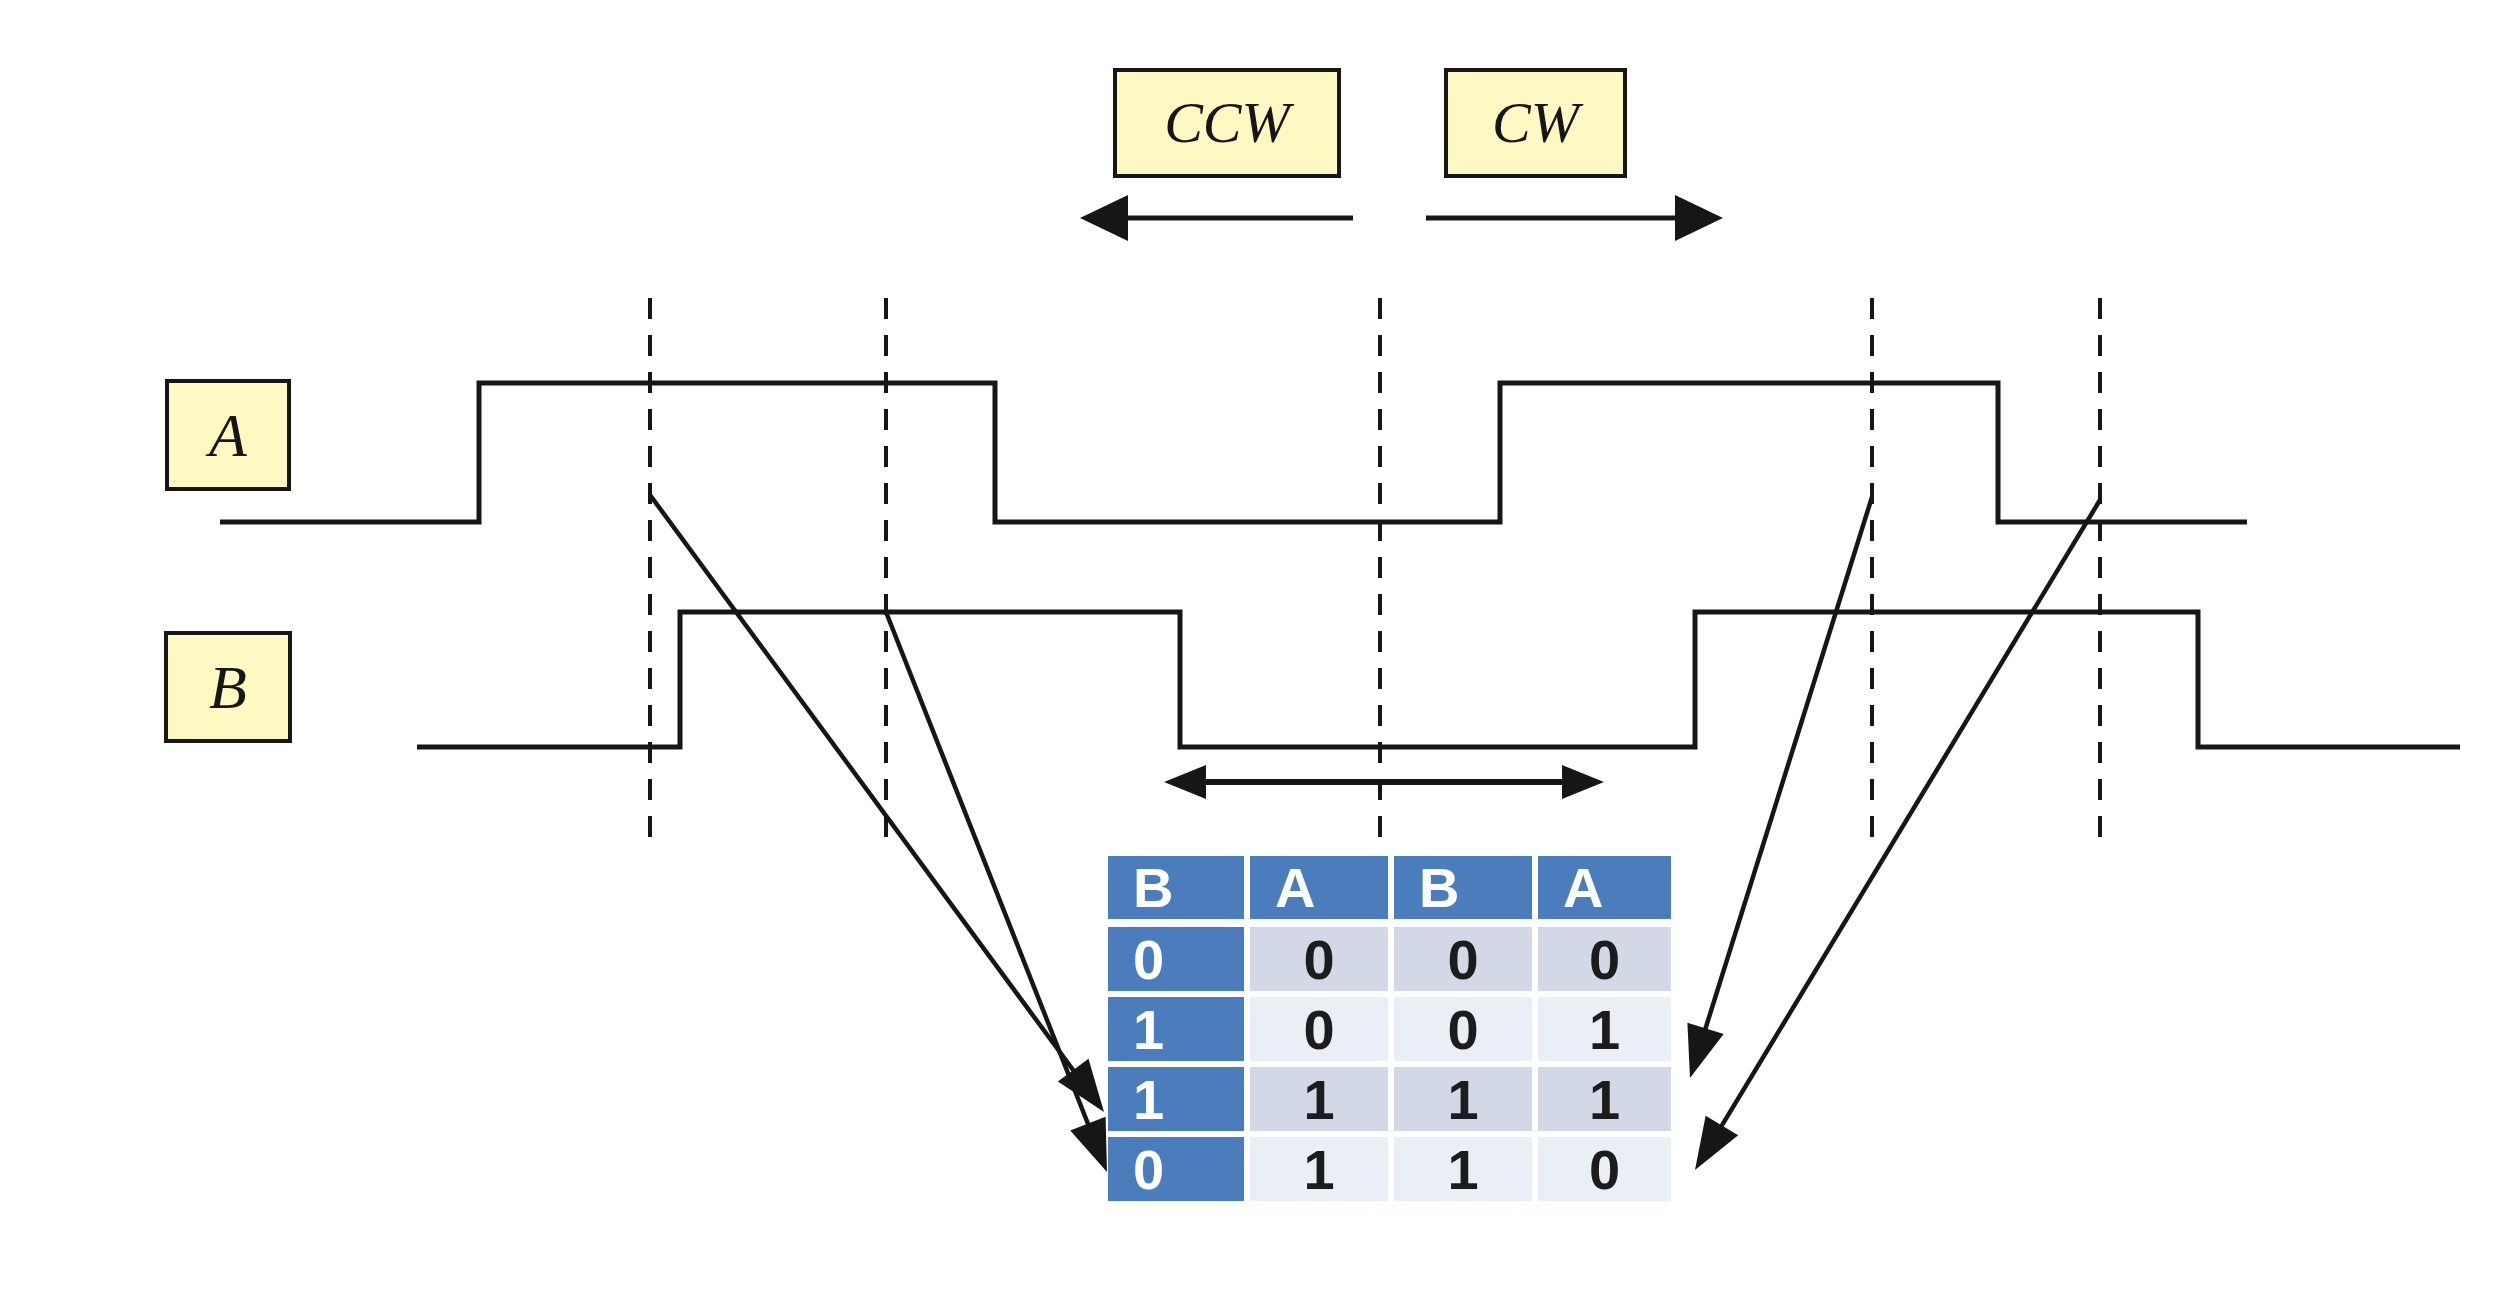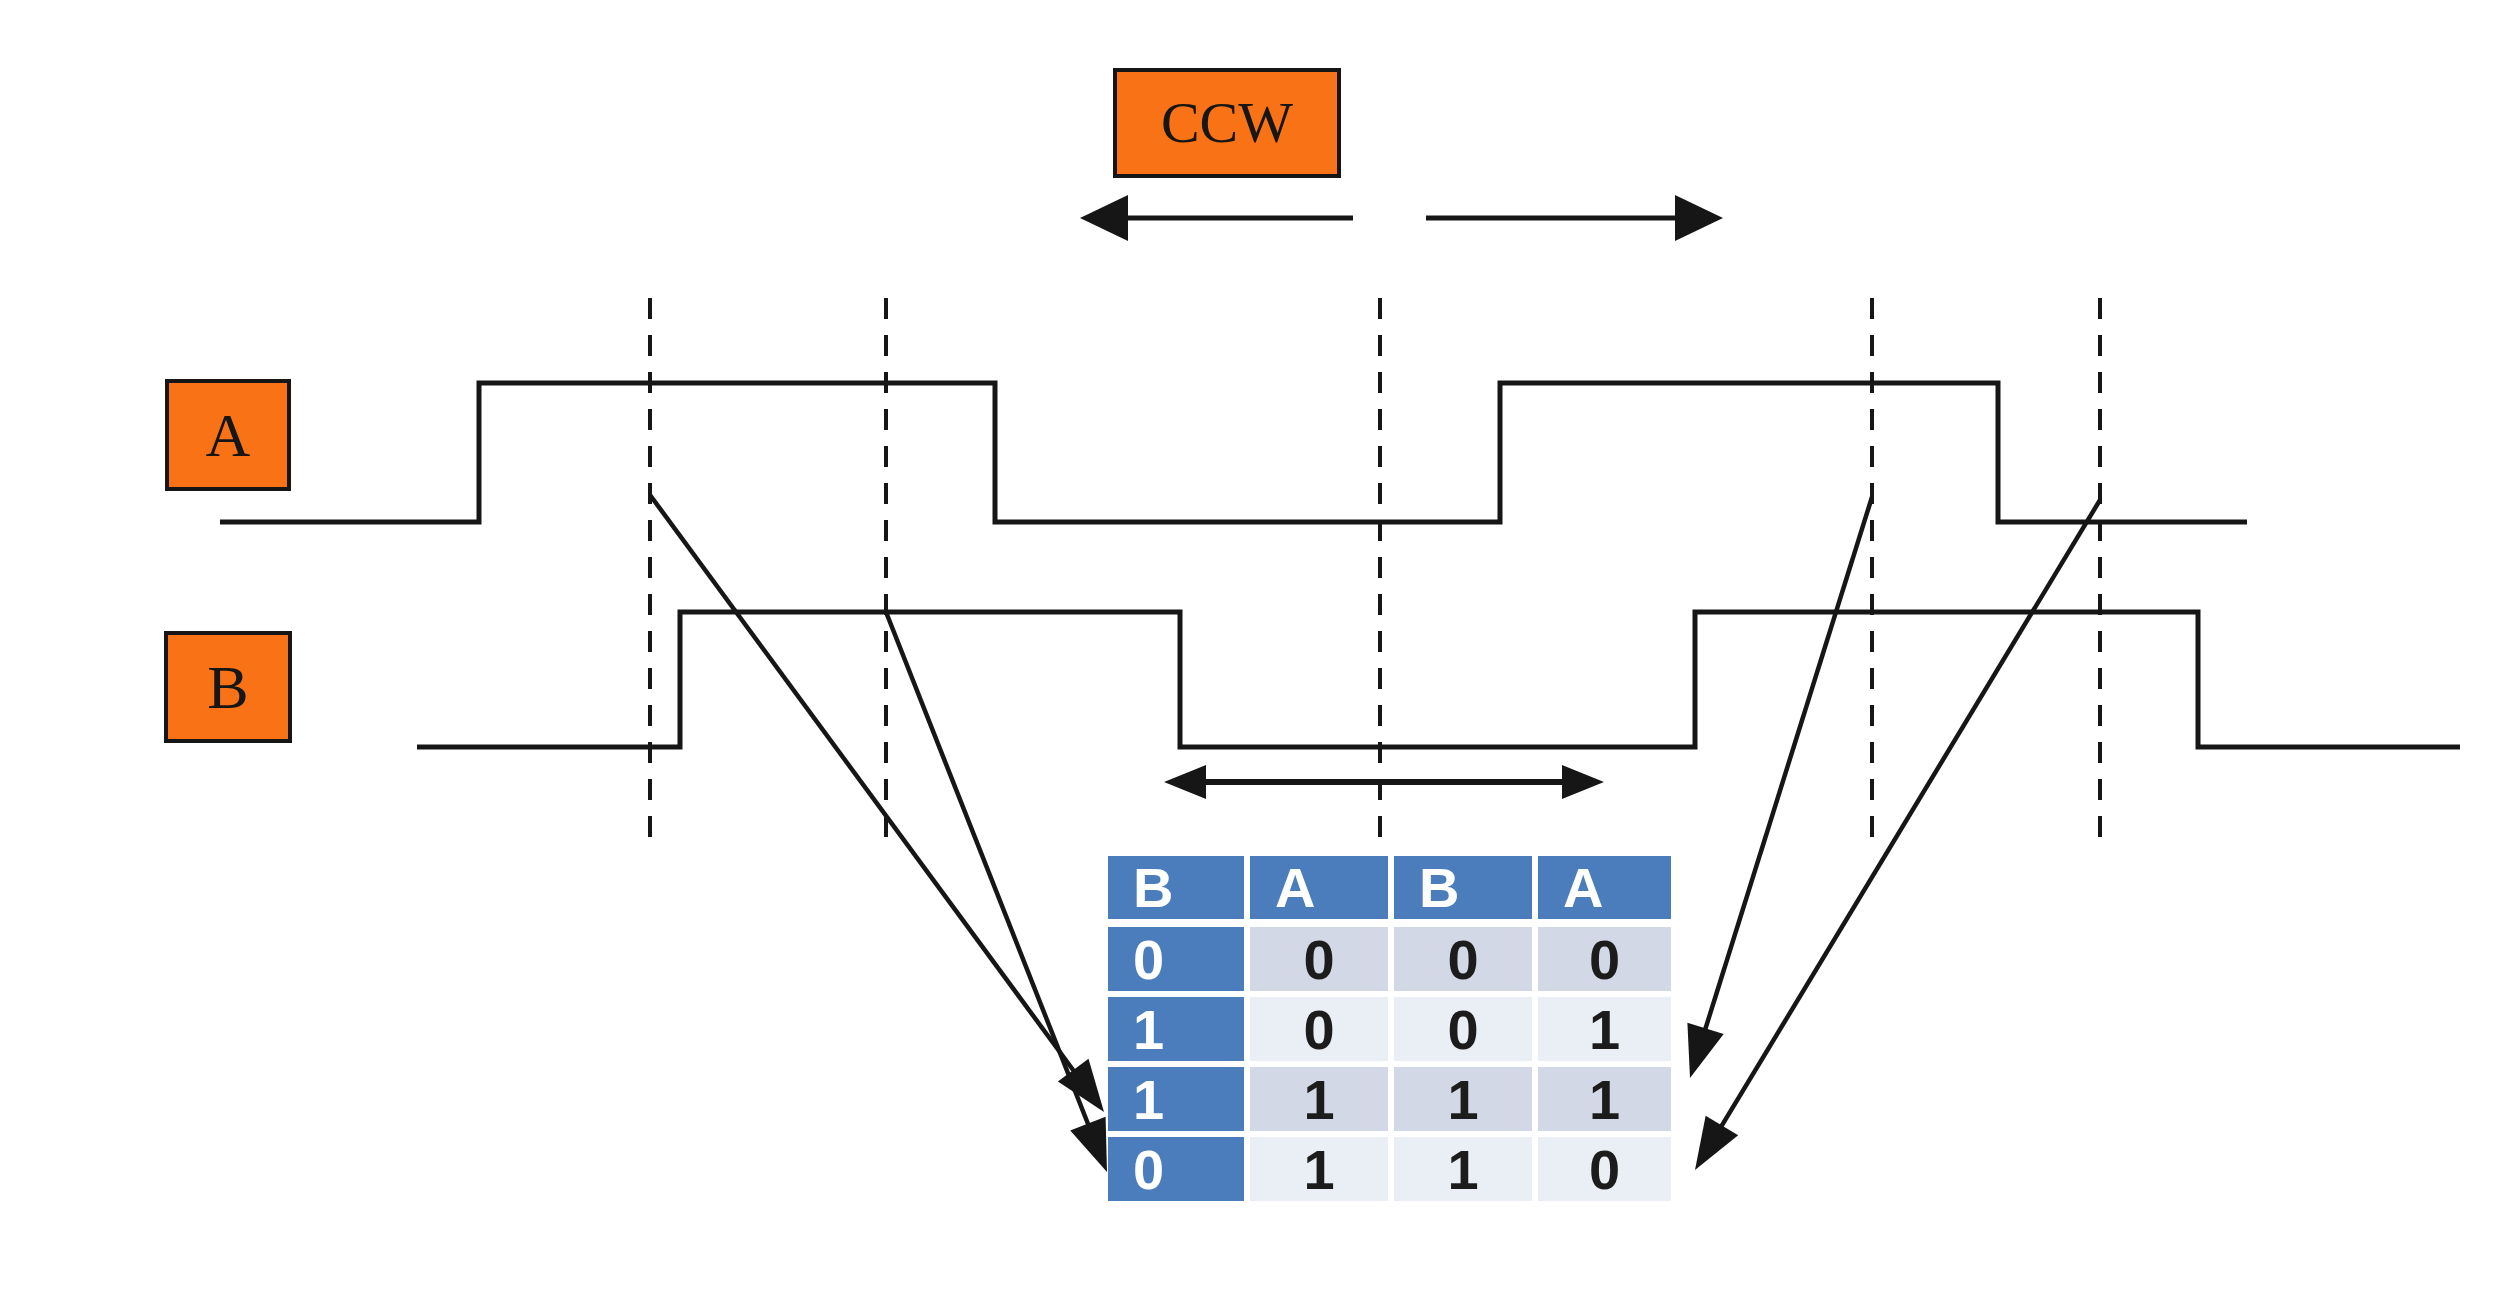--- a/index.html
+++ b/index.html
@@ -2,22 +2,22 @@
 <html><head>
 <meta charset="utf-8">
 <style>
   html,body{margin:0;padding:0;background:#ffffff;}
   .stage{position:relative;width:2500px;height:1291px;background:#ffffff;overflow:hidden;
          font-family:"Liberation Sans",sans-serif;}
   .stage svg{position:absolute;left:0;top:0;}
 
   
   .lblbox{position:absolute;display:flex;align-items:center;justify-content:center;
-          border:4px solid #161616;background:#f97316;color:#161616;
-          font-family:"Liberation Serif",serif;font-size:58px;line-height:1;}
+          border:4px solid #161616;background:#fef9c3;color:#161616;
+          font-family:"Liberation Serif",serif;font-size:58px;line-height:1;font-style:italic;}
   .box-ccw{left:1113px;top:68px;width:220px;height:102px;}
   .box-cw{left:1444px;top:68px;width:175px;height:102px;}
   .box-a{left:165px;top:379px;width:118px;height:104px;font-size:62px;}
   .box-b{left:164px;top:631px;width:120px;height:104px;font-size:62px;}
 
   
   .tbl{position:absolute;left:1108px;top:856px;}
   .trow{display:grid;grid-template-columns:136px 138px 138px 133px;column-gap:6px;}
   .trow + .trow{margin-top:6px;}
   .trow.header{margin-bottom:8px;} 
@@ -66,20 +66,23 @@
       </g>
       <g>
         <line x1="1426" y1="218" x2="1677" y2="218" stroke="#161616" stroke-width="5"></line>
         <polygon points="1723,218 1675,241 1675,195" fill="#161616"></polygon>
       </g>
     </svg>
 
   <div class="lblbox box-ccw">
     <span>CCW</span>
   </div>
+  <div class="lblbox box-cw">
+    <span>CW</span>
+  </div>
   <div class="lblbox box-a">
     <span>A</span>
   </div>
   <div class="lblbox box-b">
     <span>B</span>
   </div>
 
   <div class="tbl">
     <div class="trow header">
         <div class="tcell key" style="background: rgb(75, 125, 188); color: rgb(255, 255, 255);">B</div>

